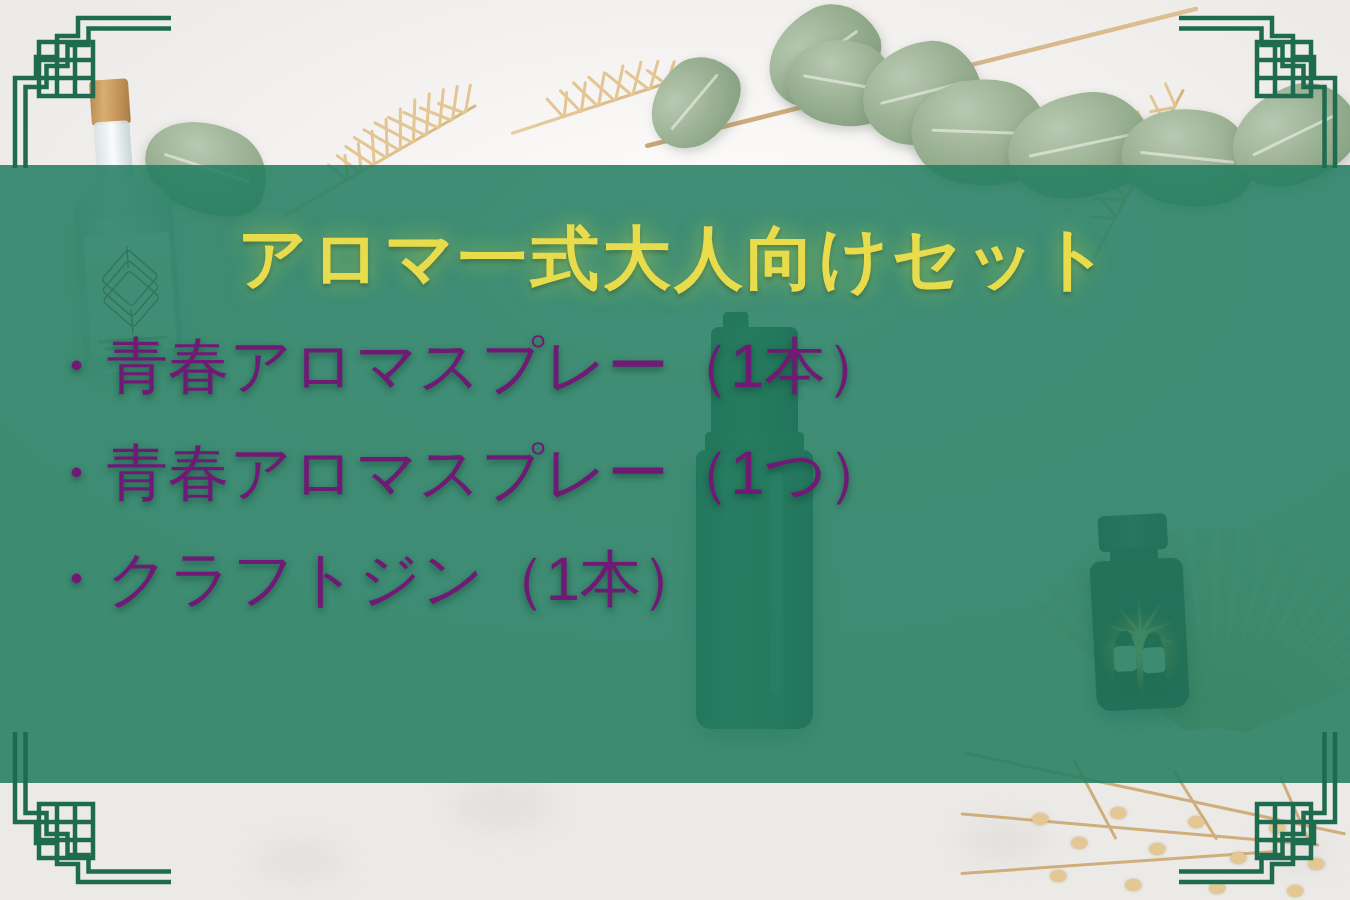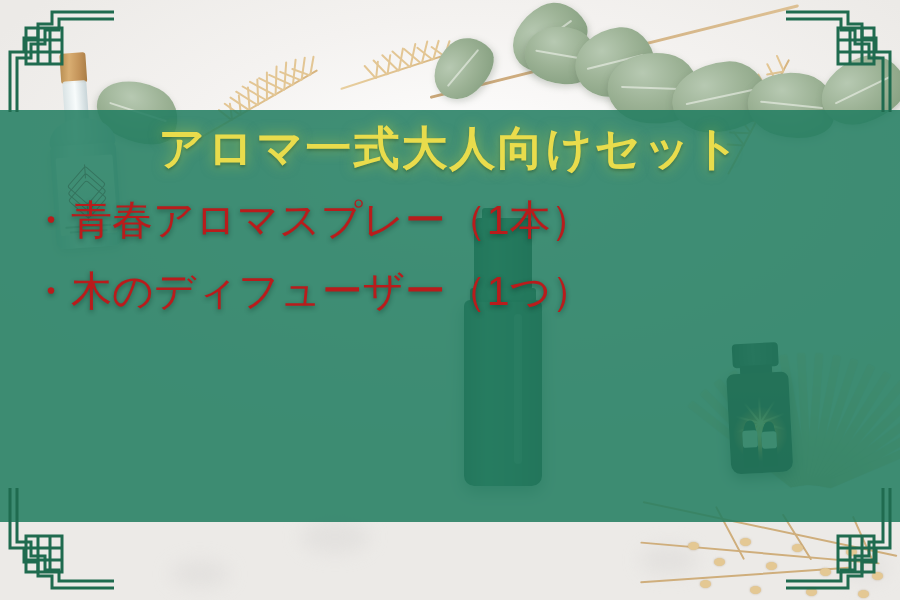--- a/index.html
+++ b/index.html
@@ -134,34 +134,34 @@
     border-radius:2px;box-shadow:0 0 1px rgba(160,130,95,.5);
   }
 
   
   .band{
     position:absolute;left:0;right:0;top:110px;height:412px;
     background:rgba(36,126,98,.88);
   }
 
   
-  .content{position:absolute;left:0;right:0;top:96px;height:317px;padding-left:48px;}
+  .content{position:absolute;left:0;right:0;top:120px;height:317px;padding-left:48px;}
 
   .title{
     position:absolute;left:0;right:0;top:22px;
     text-align:center;
     font-size:46px;font-weight:700;letter-spacing:2px;
     color:#e9dc4c;
     text-shadow:0 0 14px rgba(210,220,60,.55),0 2px 3px rgba(0,40,25,.35);
     white-space:nowrap;
   }
 
   .list{position:absolute;left:30px;top:104px;margin:0;padding:0;list-style:none;}
   .list li{
-    font-size:41px;line-height:1.0;color:#b91c1c;font-weight:400;
+    font-size:41px;line-height:1.0;color:#701a75;font-weight:400;
     margin-bottom:30px;white-space:nowrap;
     text-shadow:0 2px 5px rgba(0,38,26,.45);
   }
 
   .note{
     position:absolute;right:18px;bottom:16px;
     font-size:26px;font-weight:700;color:#f4faf3;
     text-shadow:0 2px 5px rgba(0,38,26,.5);
     white-space:nowrap;
   }
@@ -353,21 +353,22 @@
     </div>
   </div>
 
   <div class="band"></div>
 
   <div class="content">
     <div class="title">アロマ一式大人向けセット</div>
 
     <ul class="list">
       <li>・青春アロマスプレー（1本）</li>
-      <li>・木のディフューザー（1つ）</li>
+      <li>・青春アロマスプレー（1つ）</li>
+      <li>・クラフトジン（1本）</li>
     </ul>
 
   </div>
 
   <div class="corner tl">
     <svg width="108" height="108" viewBox="0 0 108 108" fill="none" stroke="#1f6b4f" stroke-width="3">
       <path d="M2 106 L2 46 L16 46 L16 32 L30 32 L30 18 L44 18 L44 6 L106 6"></path>
       <path d="M9 106 L9 52 L23 52 L23 38 L37 38 L37 24 L51 24 L51 13 L106 13"></path>
       <path d="M18 22 L18 58 L54 58 L54 22 Z"></path>
       <path d="M30 22 L30 58 M42 22 L42 58 M18 34 L54 34 M18 46 L54 46"></path>

